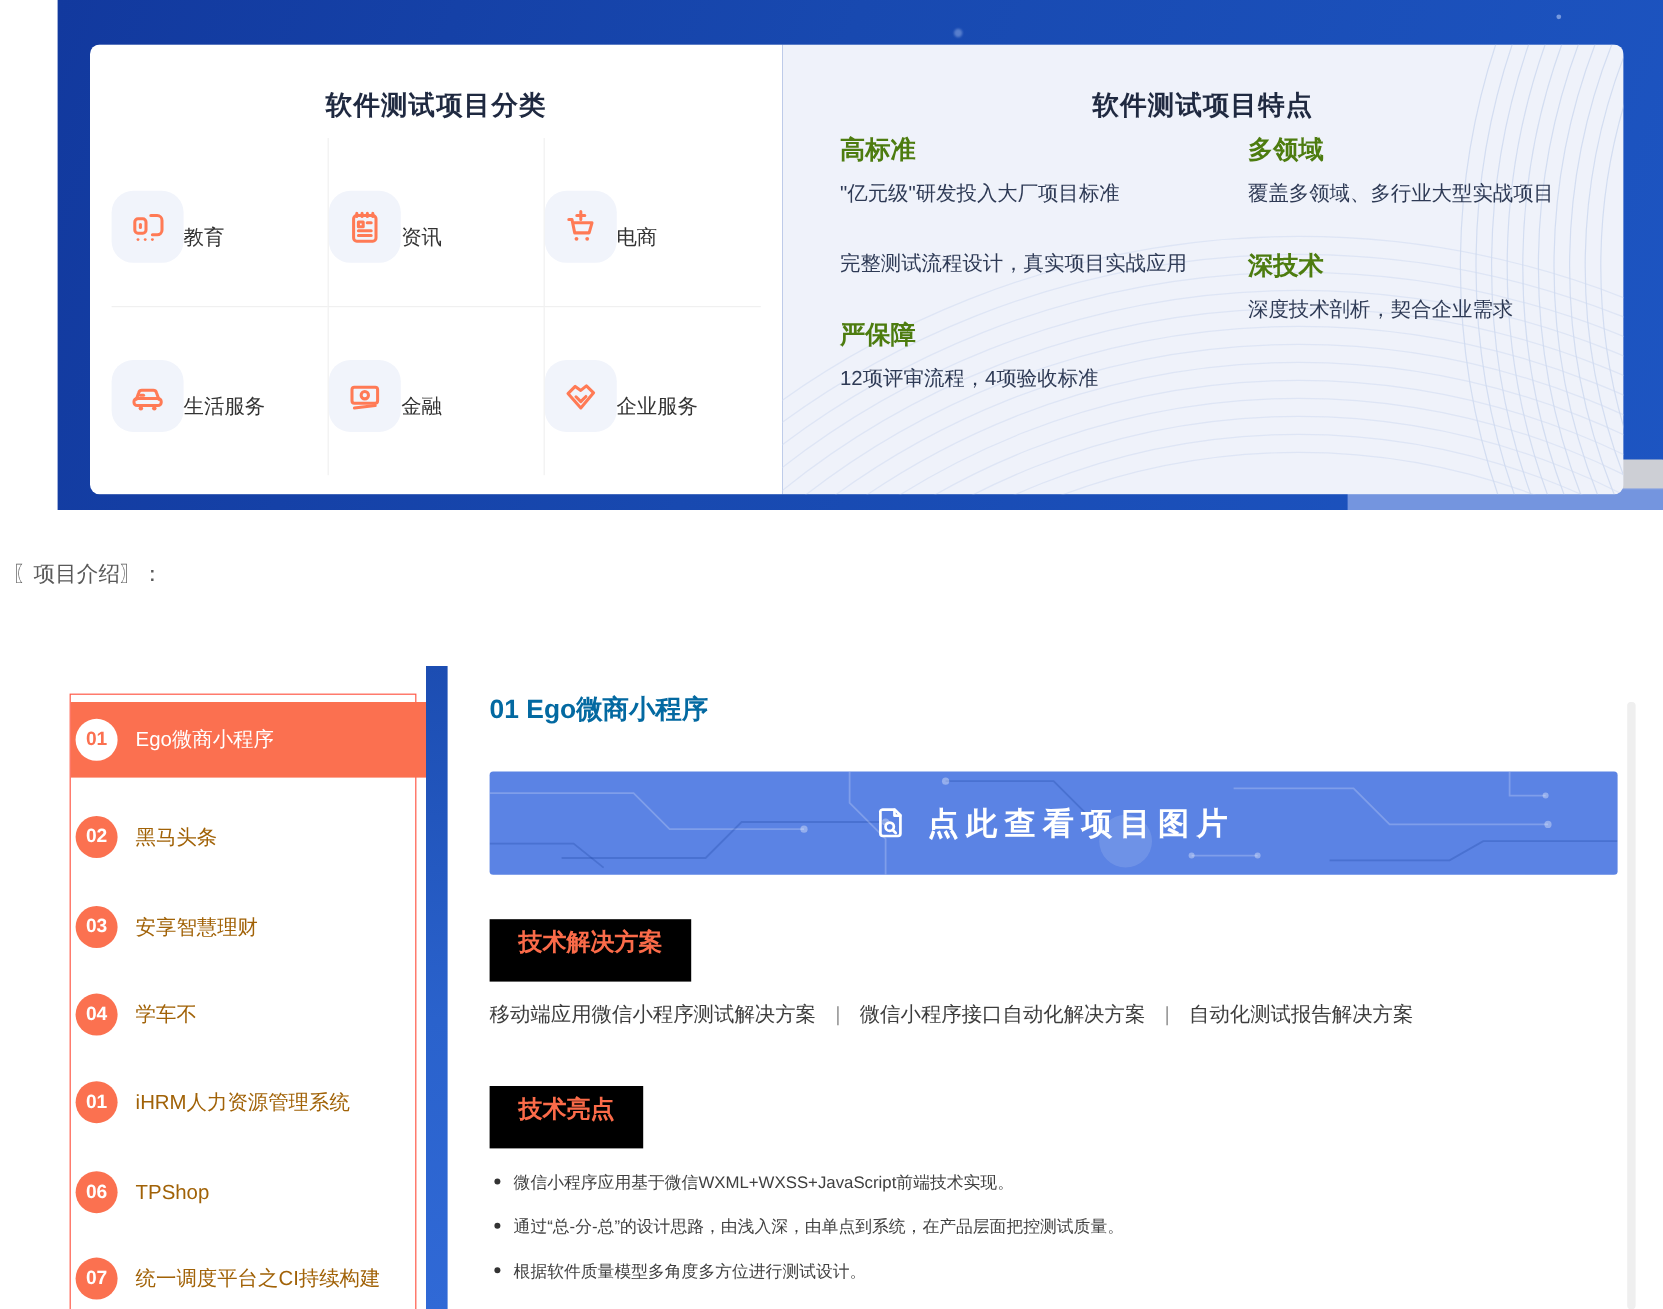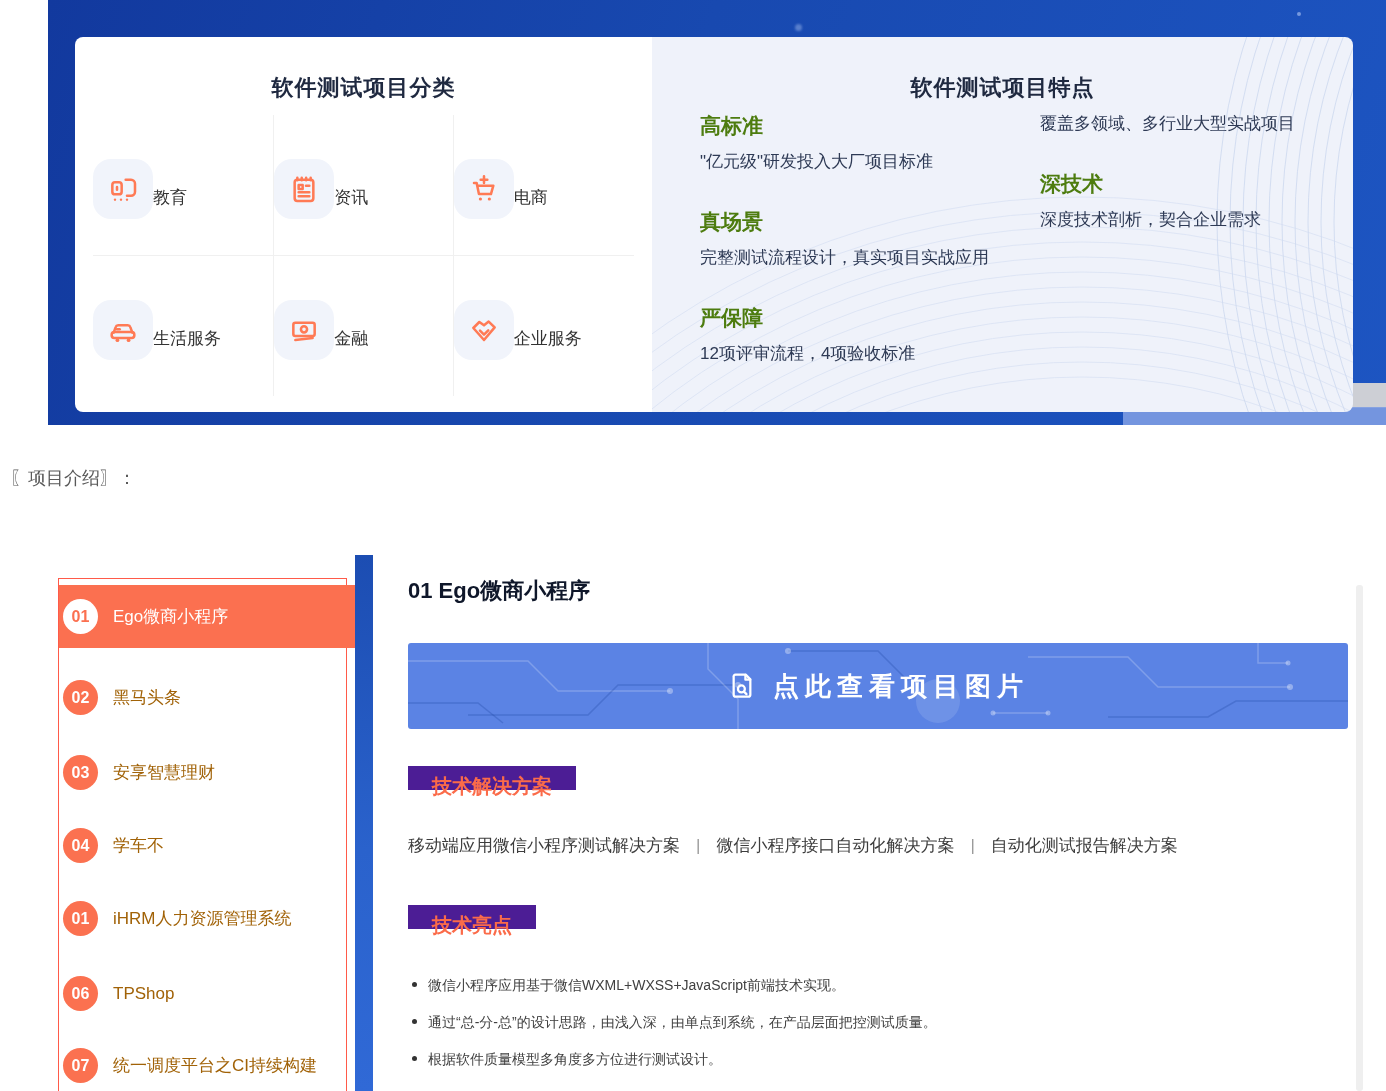--- a/index.html
+++ b/index.html
@@ -43,33 +43,33 @@
   .side-active .num{position:absolute;left:4px;top:14px;width:35px;height:35px;border-radius:50%;background:#fff;color:#fb7050;
                     font-weight:bold;font-size:16px;display:flex;align-items:center;justify-content:center;}
   .side-active .lbl{position:absolute;left:54px;color:#fff;font-size:17px;}
   .side-item{position:absolute;left:63px;width:280px;height:35px;display:flex;align-items:center;cursor:pointer;}
   .side-item .num{width:35px;height:35px;border-radius:50%;background:#fb7150;color:#fff;font-weight:bold;font-size:16px;
                   display:flex;align-items:center;justify-content:center;flex:0 0 35px;}
   .side-item .lbl{margin-left:15px;color:#a16207;font-size:17px;white-space:nowrap;}
   .blue-bar{position:absolute;left:355px;top:555px;width:18px;height:536px;background:linear-gradient(180deg,#1c4db2 0%,#2a62cc 55%,#3069d6 100%);}
 
   
-  .main-title{position:absolute;left:408px;top:576px;font-size:22px;font-weight:bold;color:#0f172a;}
+  .main-title{position:absolute;left:408px;top:576px;font-size:22px;font-weight:bold;color:#0369a1;}
   .cta{position:absolute;left:408px;top:643px;width:940px;height:86px;background:#5b83e4;border-radius:3px;overflow:hidden;
        display:flex;align-items:center;justify-content:center;cursor:pointer;}
   .cta-inner{position:relative;display:flex;align-items:center;gap:14px;z-index:2;}
   .cta-label{color:#fff;font-size:26px;font-weight:bold;letter-spacing:6px;}
   .cta svg.fs{width:32px;height:32px;stroke:#fff;fill:none;stroke-width:1.7;stroke-linecap:round;stroke-linejoin:round;}
   .circuit{position:absolute;left:0;top:0;width:940px;height:86px;z-index:1;}
   .circuit polyline{fill:none;stroke:rgba(255,255,255,.22);stroke-width:1.5;}
   .circuit circle{fill:rgba(255,255,255,.35);}
   .circuit .dk{stroke:rgba(18,60,150,.25);}
   .circuit .glow{fill:rgba(255,255,255,.12);}
 
-  .badge{position:absolute;left:408px;height:24px;line-height:40px;padding:0 24px;background:#4c1d95;
+  .badge{position:absolute;left:408px;height:52px;line-height:40px;padding:0 24px;background:#000000;
          color:#fb6b49;font-size:20px;font-weight:bold;}
   .badge.b1{top:766px;}
   .badge.b2{top:905px;}
   .solutions{position:absolute;left:408px;top:834px;font-size:17px;color:#3d3d3d;line-height:24px;}
   .solutions .sep{color:#9a9a9a;margin:0 16px;}
   .bullets{position:absolute;left:408px;top:973px;width:930px;}
   .bullet{position:relative;padding-left:20px;font-size:14px;color:#404040;line-height:24px;margin-bottom:13px;}
   .bullet::before{content:"";position:absolute;left:4px;top:9px;width:5px;height:5px;border-radius:50%;background:#333;}
   .right-rule{position:absolute;left:1356px;top:585px;width:7px;height:506px;background:#efefef;border-radius:3px;}
 </style>
@@ -194,31 +194,31 @@
             <circle cx="1160" cy="185" r="595" fill="none" stroke="#cfdaf0" stroke-width="1" opacity="0.9"></circle>
           </svg>
         <div class="panel-title">软件测试项目特点</div>
 
         <div class="feat-col c1">
           <div class="feat">
             <div class="feat-title">高标准</div>
             <div class="feat-desc">"亿元级"研发投入大厂项目标准</div>
           </div>
           <div class="feat">
-            <div class="feat-title">真场景</div>
             <div class="feat-desc">完整测试流程设计，真实项目实战应用</div>
           </div>
           <div class="feat">
             <div class="feat-title">严保障</div>
             <div class="feat-desc">12项评审流程，4项验收标准</div>
           </div>
         </div>
 
         <div class="feat-col c2">
           <div class="feat">
+            <div class="feat-title">多领域</div>
             <div class="feat-desc">覆盖多领域、多行业大型实战项目</div>
           </div>
           <div class="feat">
             <div class="feat-title">深技术</div>
             <div class="feat-desc">深度技术剖析，契合企业需求</div>
           </div>
         </div>
       </div>
     </div>
   </div>

